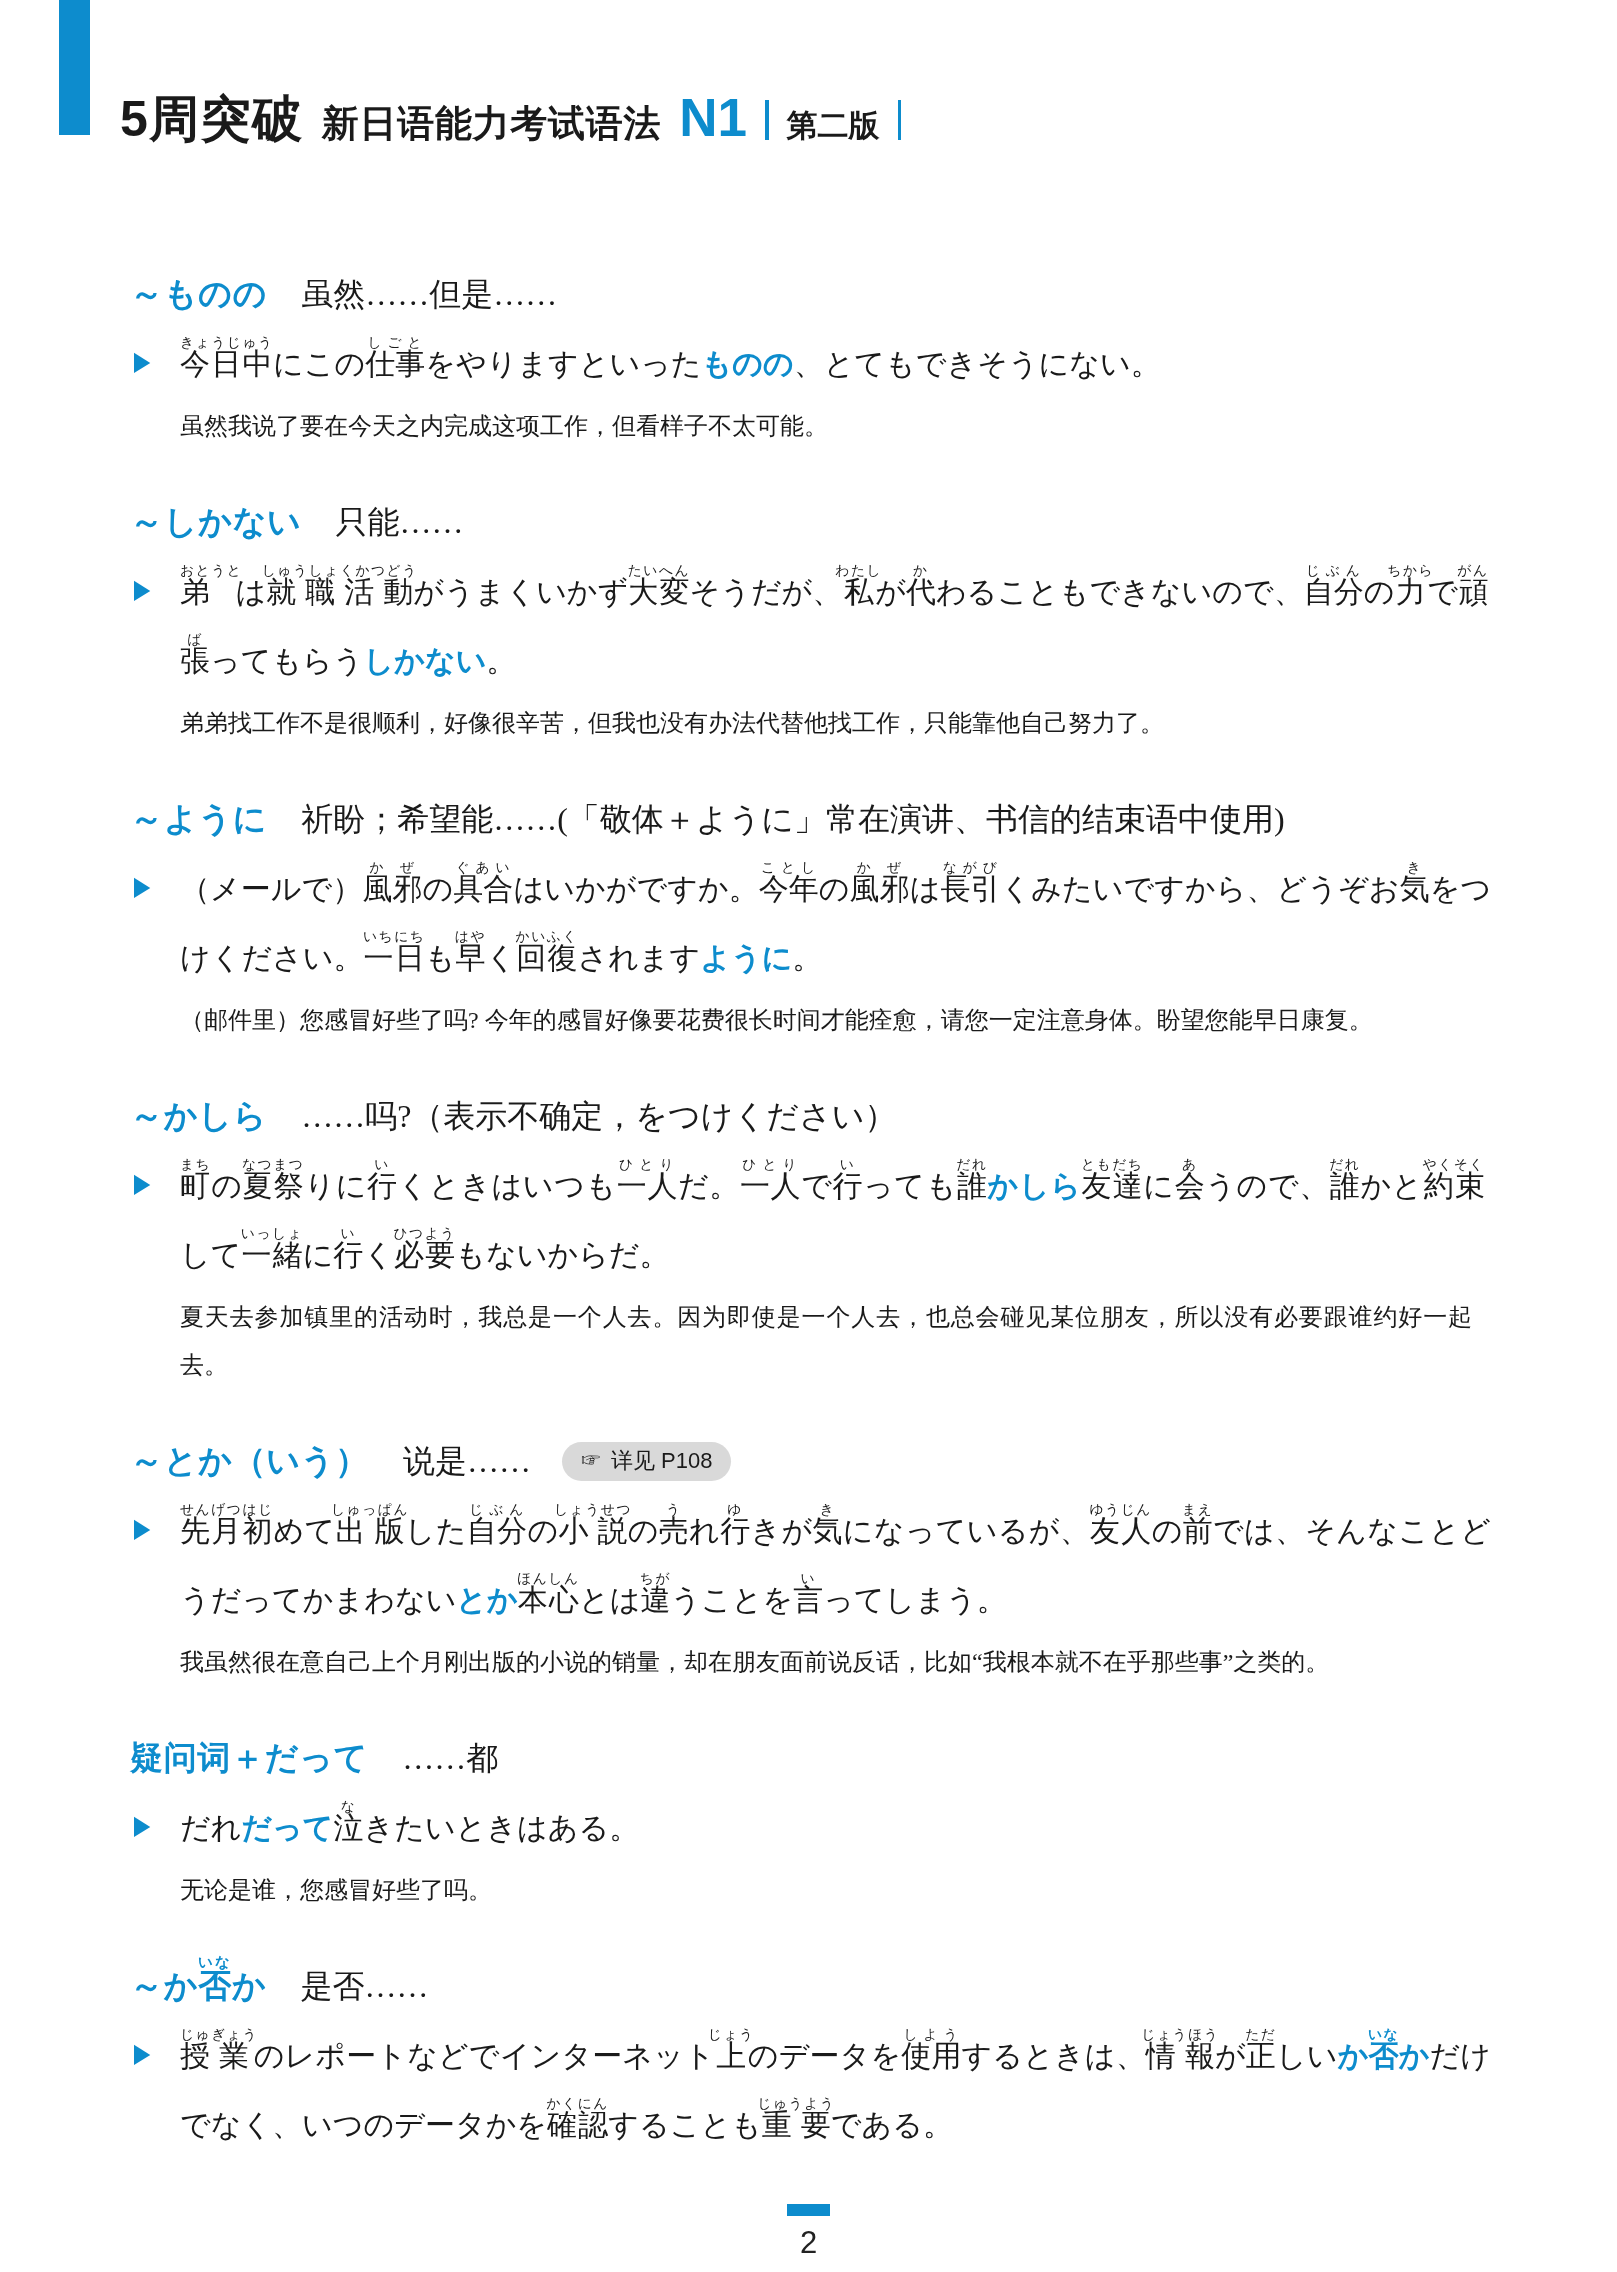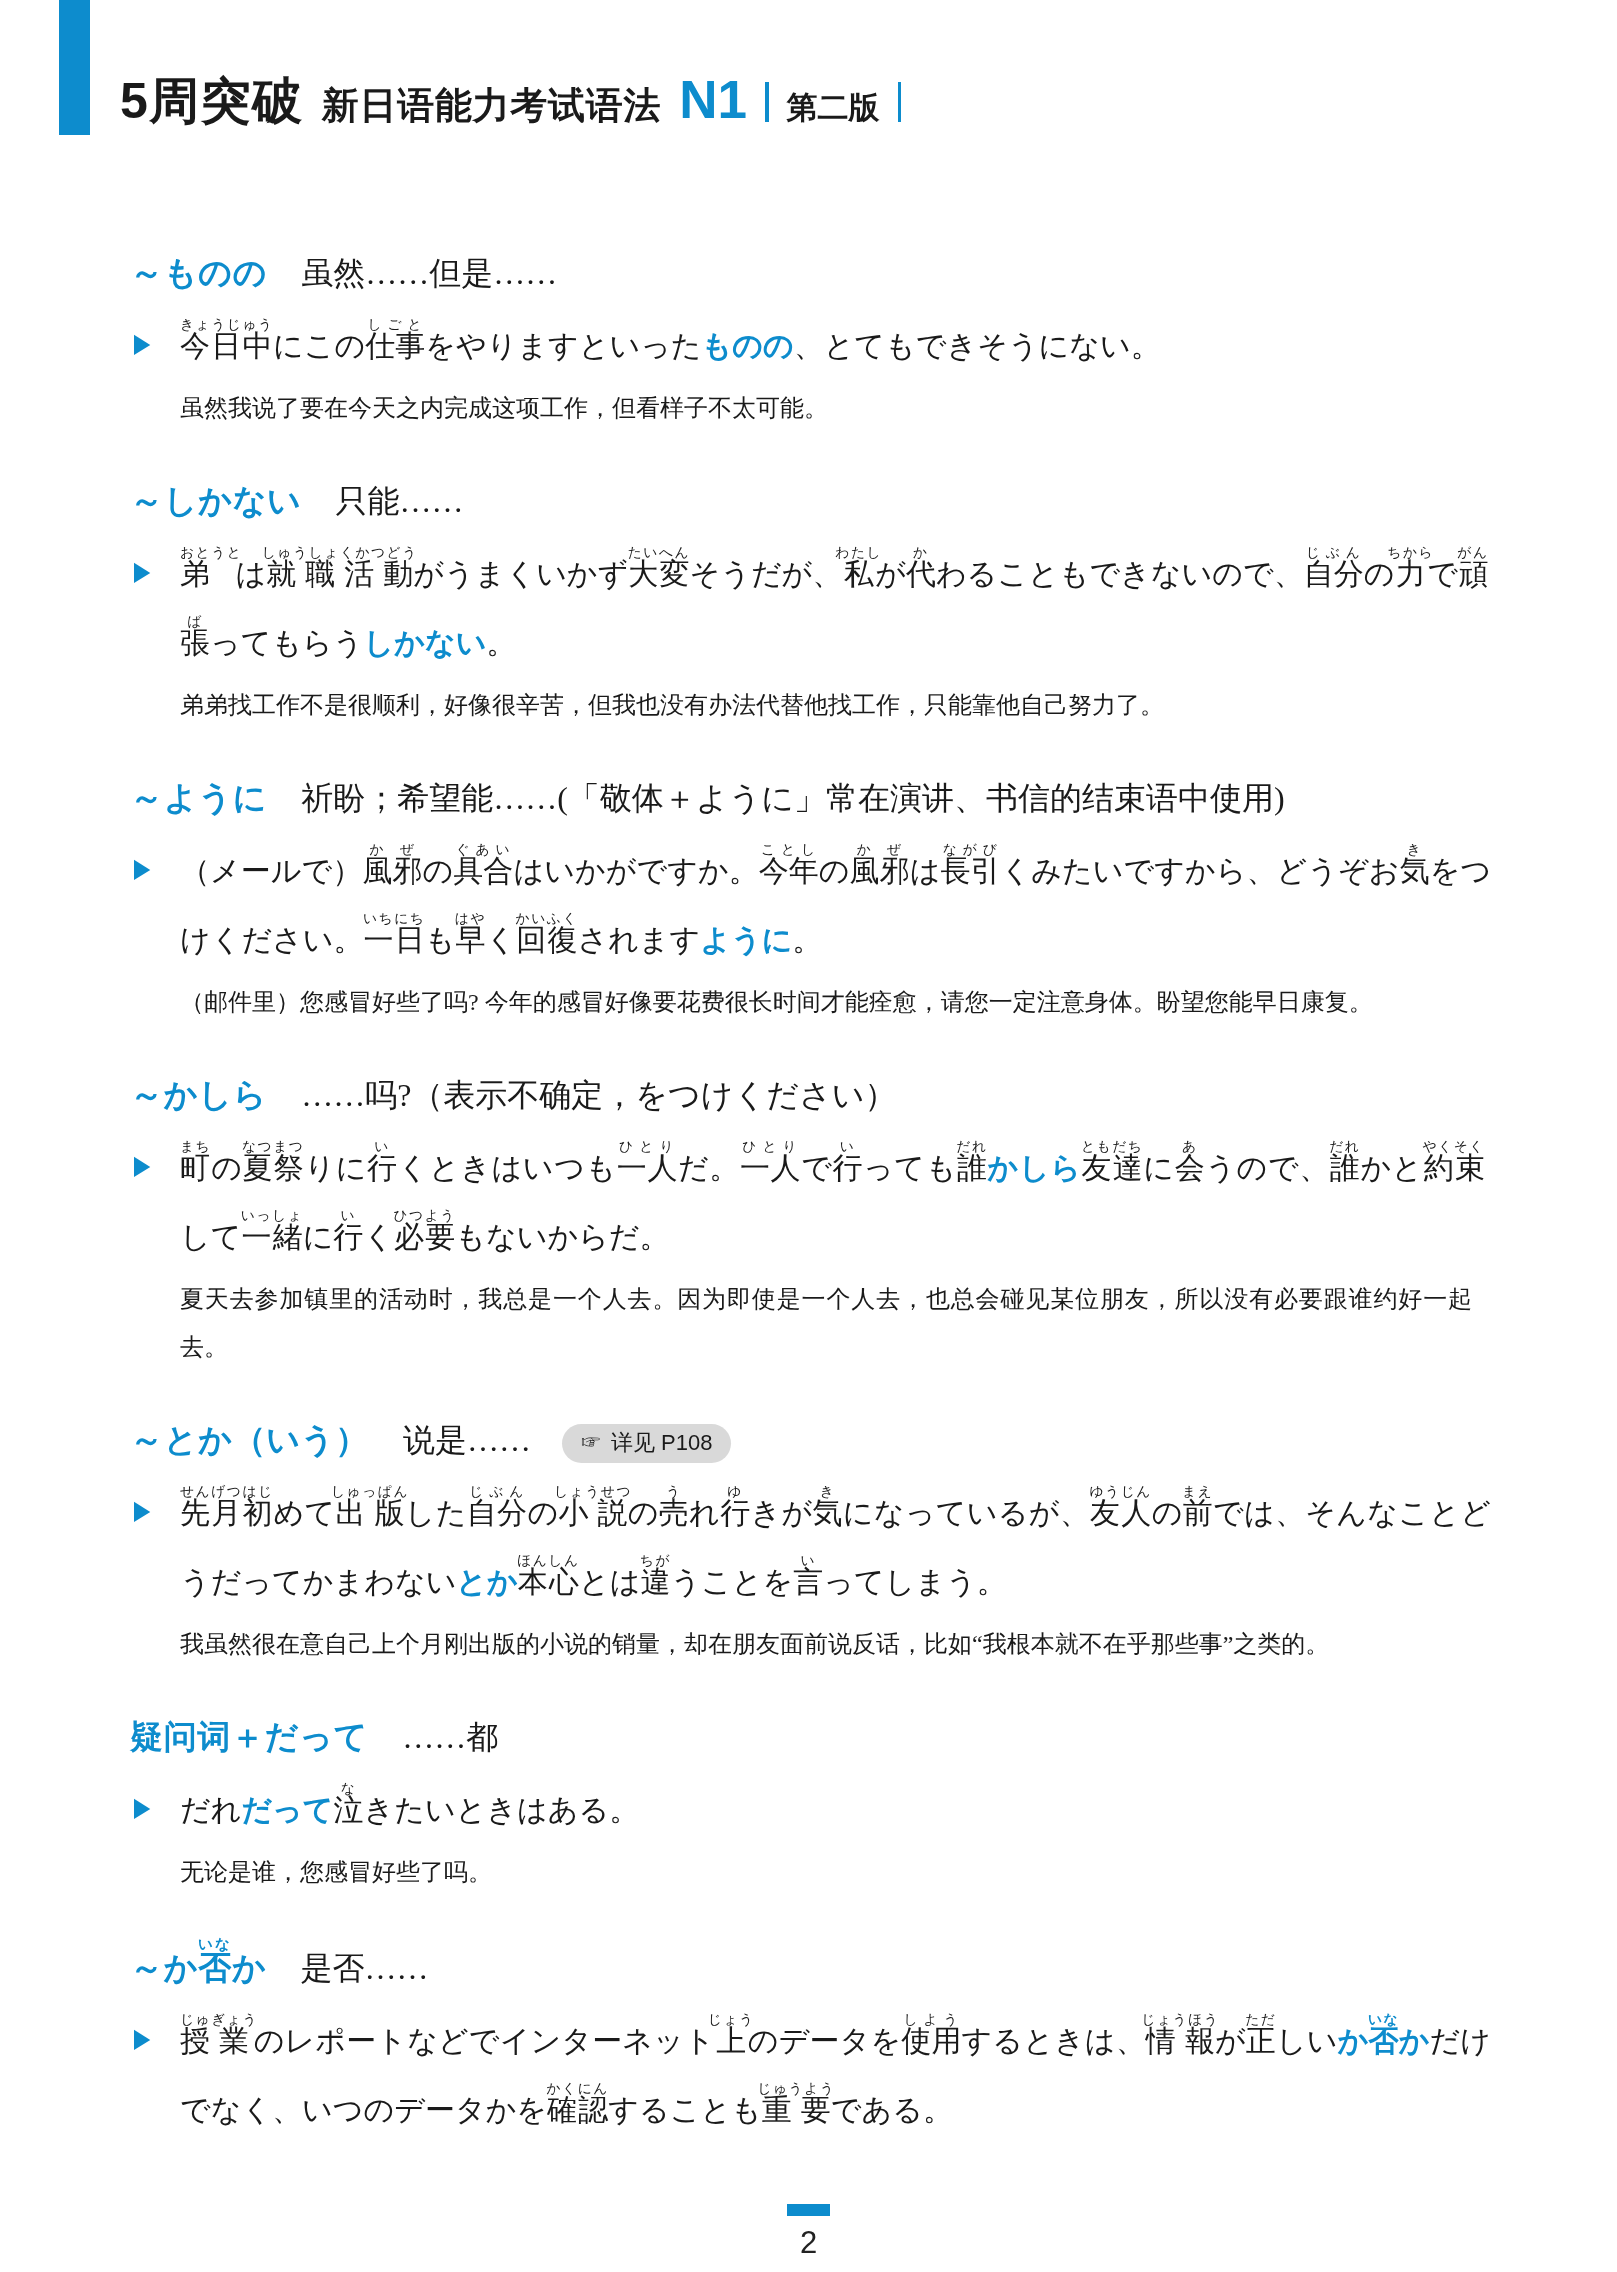--- a/index.html
+++ b/index.html
@@ -4,35 +4,35 @@
 <style>
   :root { --accent:#0d8ccd; --ink:#1a1a1a; --badge:#d9d9d9; }
   * { margin:0; padding:0; box-sizing:border-box; }
   html,body { background:#ffffff; }
   body {
     position:relative; width:1617px; height:2273px; overflow:hidden;
     font-family:"Liberation Serif", serif; color:var(--ink);
   }
 
   
-  .page-header { position:relative; padding-top:68px; margin-bottom:110px; }
+  .page-header { position:relative; padding-top:86px; margin-bottom:110px; }
   .logo-block { position:absolute; left:59px; top:0; width:31px; height:135px; background:var(--accent); }
   .header-line { display:flex; align-items:baseline; gap:18px; margin-left:120px; }
   .series  { font-family:"Liberation Sans", sans-serif; font-size:50px; font-weight:bold; letter-spacing:1.5px; }
   .subject { font-family:"Liberation Sans", sans-serif; font-size:37px; font-weight:600; letter-spacing:0.7px; }
   .level   { font-family:"Liberation Sans", sans-serif; font-size:53px; font-weight:bold; color:var(--accent); }
   .vbar    { width:3.7px; height:40px; background:var(--accent); align-self:center; }
   .edition { font-family:"Liberation Sans", sans-serif; font-size:31px; font-weight:600;margin-top:8px; }
 
   
   main { display:block; }
   .section { padding-left:130px; padding-right:126px; margin-bottom:41px; }
   .sec-head { display:flex; align-items:baseline; margin-bottom:3px; }
   .sec-title {
-    font-family:Liberation Mono, monospace; font-size:33px; font-weight:600;
+    font-family:Liberation Sans, sans-serif; font-size:33px; font-weight:600;
     color:var(--accent); letter-spacing:0.7px; line-height:1.9;
   }
   .sec-title rt { font-size:0.44em; letter-spacing:2.2px; }
   .sec-meaning { font-size:32px; margin-left:34px; }
   .badge {
     display:inline-flex; align-items:center; gap:9px; margin-left:31px;
     background:var(--badge); border-radius:21px; padding:3.7px 18px 5.2px;
     font-family:"Liberation Sans", sans-serif; font-size:22px; align-self:center;
   }
   .example { display:flex; }

